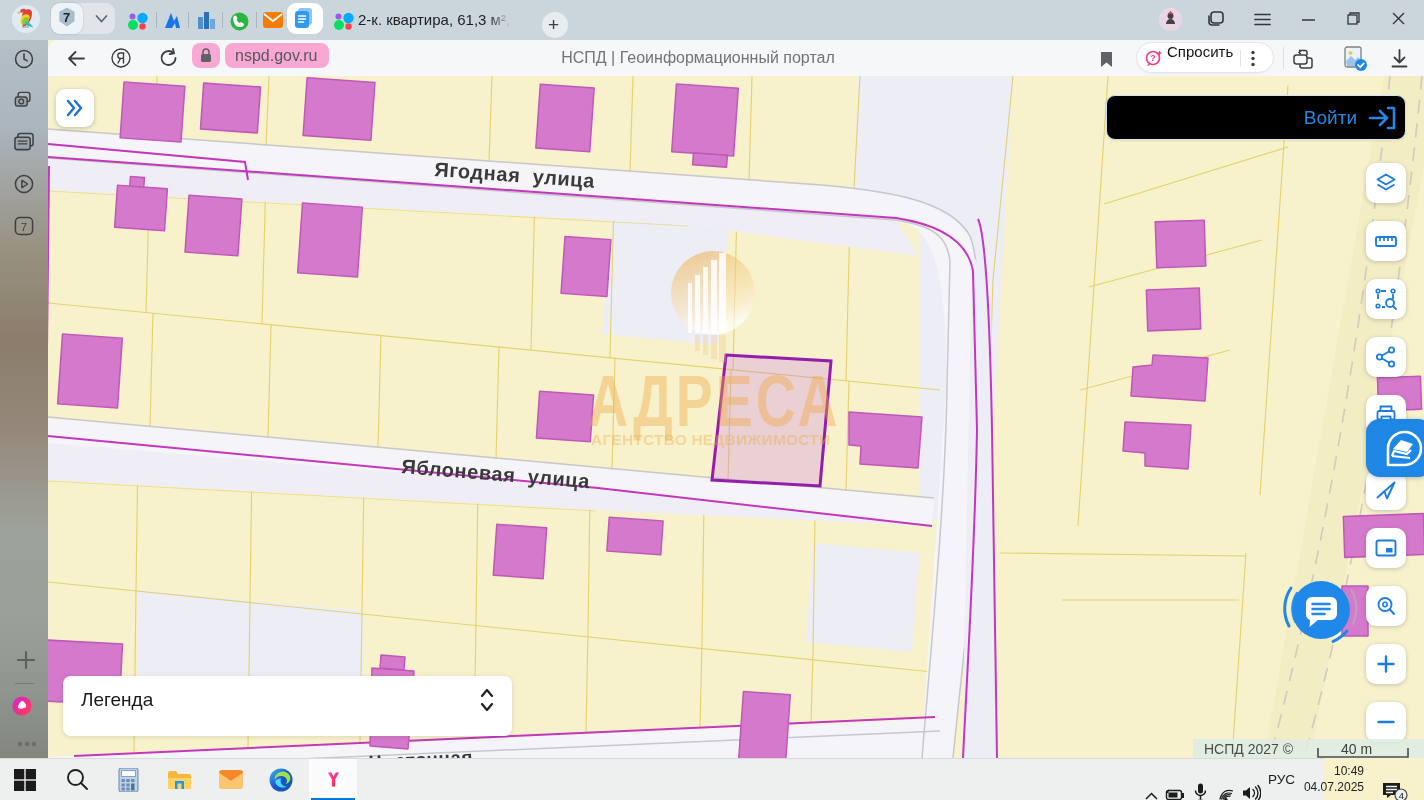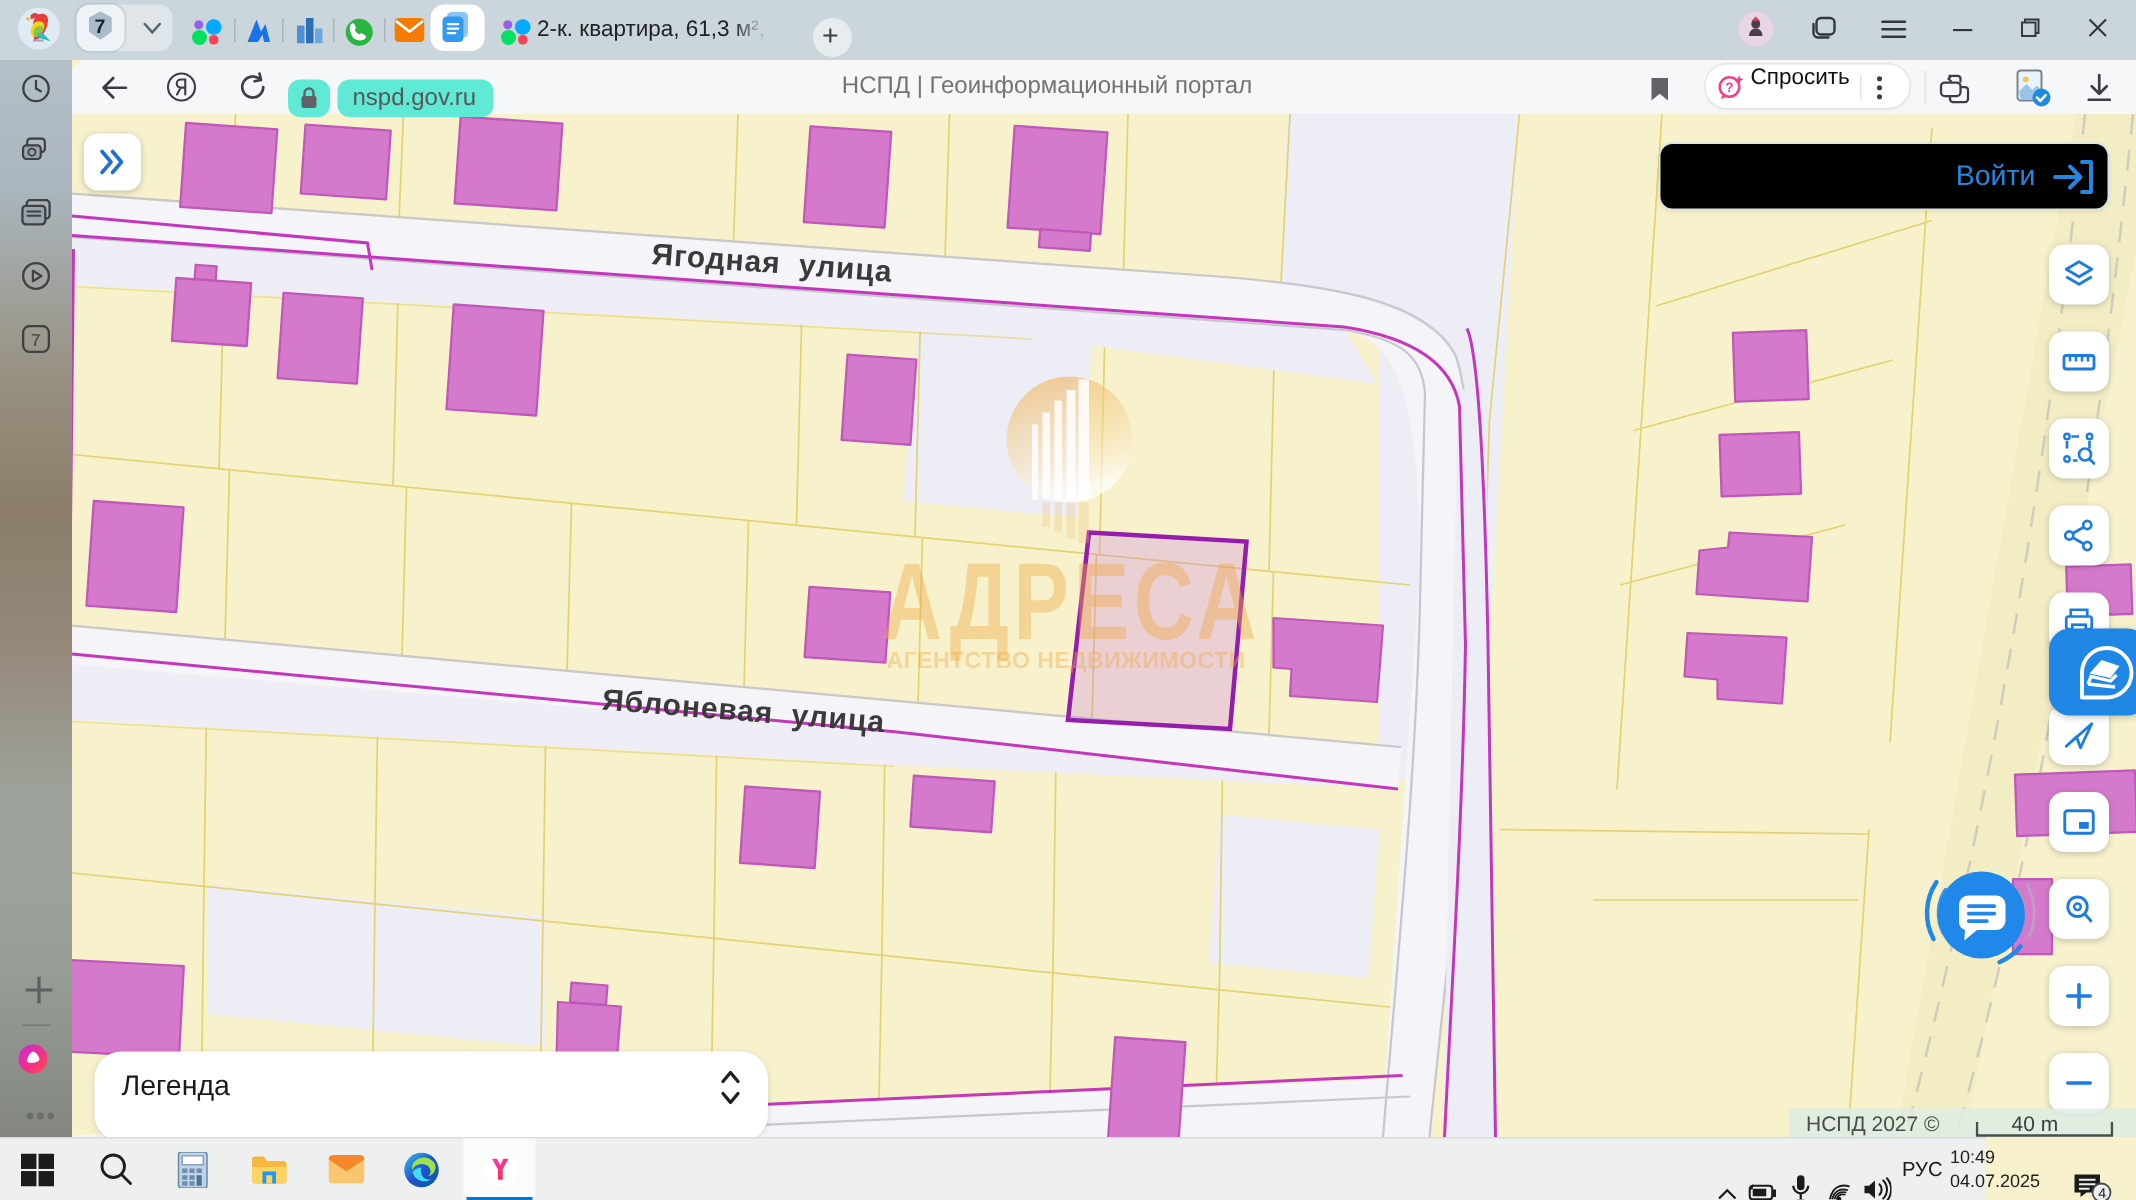--- a/index.html
+++ b/index.html
@@ -12,49 +12,49 @@
 #pill7{position:absolute;left:0;top:0;width:32px;height:31px;background:#eef3f7;border-radius:9px;box-shadow:0 0 2px rgba(0,0,0,.2)}
 .sep{position:absolute;top:12px;width:1px;height:16px;background:#aab6bf}
 #activetab{position:absolute;left:287px;top:3px;width:36px;height:31px;background:#fff;border-radius:9px}
 #tabtitle{position:absolute;left:358px;top:11px;font-size:15px;color:#1f2021;white-space:nowrap;width:157px;overflow:hidden}
 #tabfade{position:absolute;left:488px;top:8px;width:28px;height:24px;background:linear-gradient(90deg,rgba(203,213,220,0),#cbd5dc 85%)}
 #plus{position:absolute;left:548px;top:13px;font-size:19px;color:#3c4043;line-height:23px}
 #avatar{position:absolute;left:1159px;top:8px;width:23px;height:23px;border-radius:50%;background:#e8d3e2}
 .winbtn{position:absolute;top:11px;color:#33363a;font-size:15px}
 
 #addr{position:absolute;left:48px;top:40px;width:1376px;height:36px;background:#f6f7f8;border-radius:10px 0 0 0}
-.apill{position:absolute;top:13px;height:25px;background:#5eead4;border-radius:8px}
+.apill{position:absolute;top:3px;height:25px;background:#f9a8d4;border-radius:8px}
 #urltxt{font-size:16px;color:#55585c;line-height:25px;padding:0 10px}
 #pagetitle{position:absolute;left:0;width:1300px;top:9px;text-align:center;font-size:16px;color:#737373}
 #askpill{position:absolute;left:1088px;top:2px;width:138px;height:31px;background:#fff;border:1px solid #e4e5e8;border-radius:16px;box-shadow:0 1px 2px rgba(0,0,0,.04)}
 #askpill .t{position:absolute;left:30px;top:0;font-size:15px;color:#111}
 
 #sidebar{position:absolute;left:0;top:40px;width:48px;height:718px;background:linear-gradient(180deg,#b4c0c8 0%,#aab5bd 12%,#97907f 30%,#8b7d6a 42%,#96897c 55%,#9da29a 68%,#9aa19b 80%,#90968f 90%,#82867f 100%)}
 .sic{position:absolute;left:14px;width:20px;height:20px;color:#3e4042}
 
 #map{position:absolute;left:48px;top:76px;width:1376px;height:682px}
 
 .wbtn{position:absolute;width:40px;height:40px;background:#fff;border-radius:10px;box-shadow:0 1px 4px rgba(60,64,67,.28)}
 .wbtn svg{position:absolute;left:8px;top:8px}
 #expand{position:absolute;left:56px;top:89px;width:38px;height:38px;background:#fff;border-radius:9px;box-shadow:0 1px 4px rgba(60,64,67,.3)}
 #login{position:absolute;left:1106px;top:95px;width:300px;height:45px;background:#000000;border:1px solid #d4e4f6;border-radius:9px;box-shadow:0 1px 3px rgba(0,0,0,.08)}
 #login .t{position:absolute;right:48px;top:11px;font-size:19px;color:#2786e0}
 #bluebtn{position:absolute;left:1366px;top:419px;width:66px;height:58px;background:#1e87e5;border-radius:14px;box-shadow:0 1px 5px rgba(0,0,0,.25)}
 #chatwrap{position:absolute;left:1276px;top:565px;width:90px;height:90px}
-#legend{position:absolute;left:63px;top:701px;width:449px;height:60px;background:#fff;border-radius:18px;box-shadow:0 1px 5px rgba(0,0,0,.12)}
+#legend{position:absolute;left:63px;top:676px;width:449px;height:60px;background:#fff;border-radius:8px;box-shadow:0 1px 5px rgba(0,0,0,.12)}
 #legend .t{position:absolute;left:18px;top:13px;font-size:19px;color:#1a1a1a}
 #attrib{position:absolute;left:1193px;top:739px;width:231px;height:19px;background:rgba(222,236,229,.85)}
 #attrib .t{position:absolute;left:11px;top:2px;font-size:14px;color:#4a4d4a}
 #scaletxt{position:absolute;left:148px;top:2px;font-size:14px;color:#3c3f3c}
 
 #taskbar{position:absolute;left:0;top:758px;width:1324px;height:42px;background:#eef0f0;border-top:1px solid #d8dadb}
 #ytile{position:absolute;left:309px;top:0px;width:48px;height:42px;background:#fbfbfb}
 #yunder{position:absolute;left:311px;top:39px;width:44px;height:3px;background:#0078d7}
 .tray{position:absolute;top:0;height:42px;color:#1b1b1b}
-#clockbox{position:absolute;left:1300px;top:4px;width:64px;text-align:left;font-size:12px;color:#222;line-height:16px}
+#clockbox{position:absolute;left:1300px;top:4px;width:64px;text-align:right;font-size:12px;color:#222;line-height:16px}
 </style></head>
 <body>
 <div id="stage">
 <div id="map"><svg width="1376" height="682" viewBox="0 0 1376 682">
 <defs>
 <linearGradient id="wmc" x1="0" y1="0" x2=".3" y2="1">
             <stop offset="0" stop-color="#eeb25a" stop-opacity=".7"></stop>
             <stop offset=".55" stop-color="#f5d598" stop-opacity=".5"></stop>
             <stop offset="1" stop-color="#ffffff" stop-opacity=".7"></stop>
           </linearGradient>

